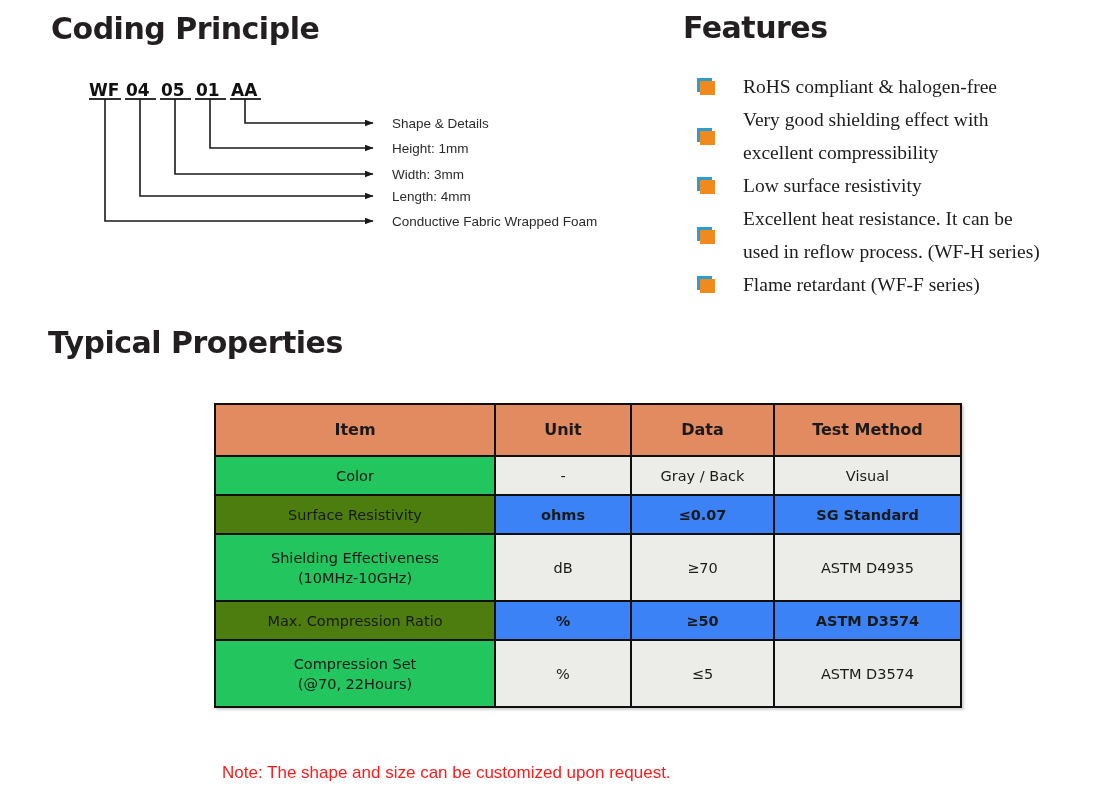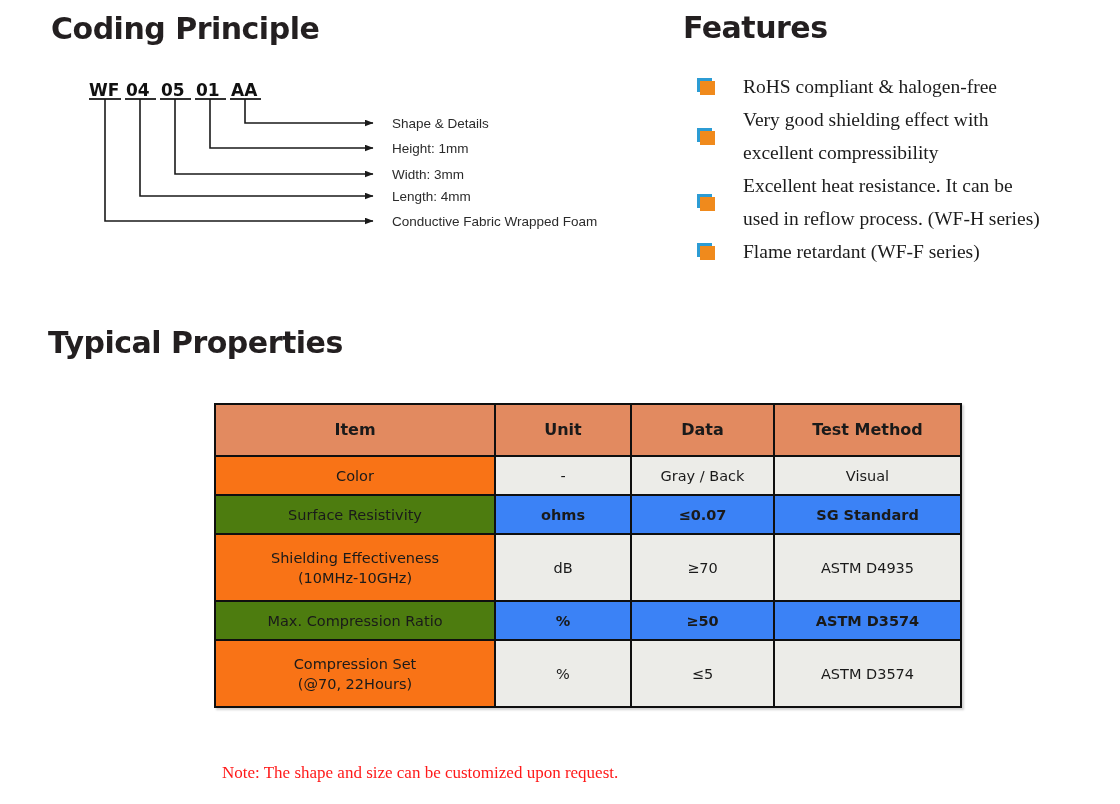--- a/index.html
+++ b/index.html
@@ -123,35 +123,35 @@
     background: #e28a60;
     font-weight: bold;
     font-size: 16px;
     height: 46px;
   }
   .c-item  { width: 270px; margin-left: 18px; }
   .c-unit  { width: 126px; }
   .c-data  { width: 133px; }
   .c-test  { width: 177px; }
 
-  tr.odd  td.item-cell { background: #f97316; margin-left: 16px; }
+  tr.odd  td.item-cell { background: #22c55e; margin-left: 16px; }
   tr.even td.item-cell { background: #4d7c0f; }
   tr.odd  td.val-cell  { background: #ecece8; }
   tr.even td.val-cell  { background: #3b82f6; font-weight: bold; }
 
   tr.h1 td { height: 33px; }
   tr.h2 td { height: 33px; }
   tr.h3 td { height: 61px; }
 
   
   #note {
     position: absolute;
     left: 222px;
     top: 763px;
-    font-family: Liberation Serif, serif;
+    font-family: Liberation Sans, sans-serif;
     font-size: 17px;
     color: #ff1a1a;
     white-space: nowrap;
   }
 </style>
 </head>
 <body>
 
 <div class="h-title" id="coding-title">Coding Principle</div>
 
@@ -219,20 +219,29 @@
     <span class="feature-text">Very good shielding effect with
 excellent compressibility</span>
   </div>
   <div class="feature-row">
     <span class="bullet-wrap">
       <span class="bullet">
           <span class="shadow"></span>
           <span class="face"></span>
         </span>
     </span>
+    <span class="feature-text">Low surface resistivity</span>
+  </div>
+  <div class="feature-row">
+    <span class="bullet-wrap">
+      <span class="bullet">
+          <span class="shadow"></span>
+          <span class="face"></span>
+        </span>
+    </span>
     <span class="feature-text">Excellent heat resistance. It can be
 used in reflow process. (WF-H series)</span>
   </div>
   <div class="feature-row">
     <span class="bullet-wrap">
       <span class="bullet">
           <span class="shadow"></span>
           <span class="face"></span>
         </span>
     </span>

